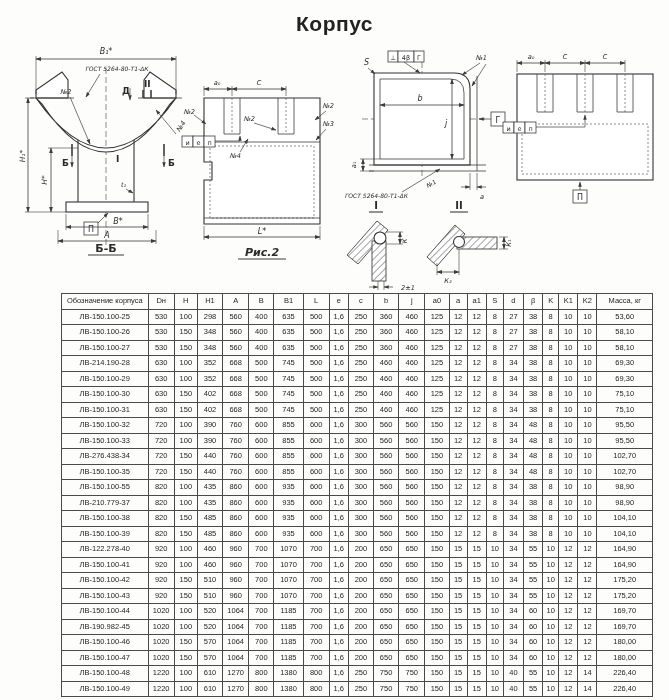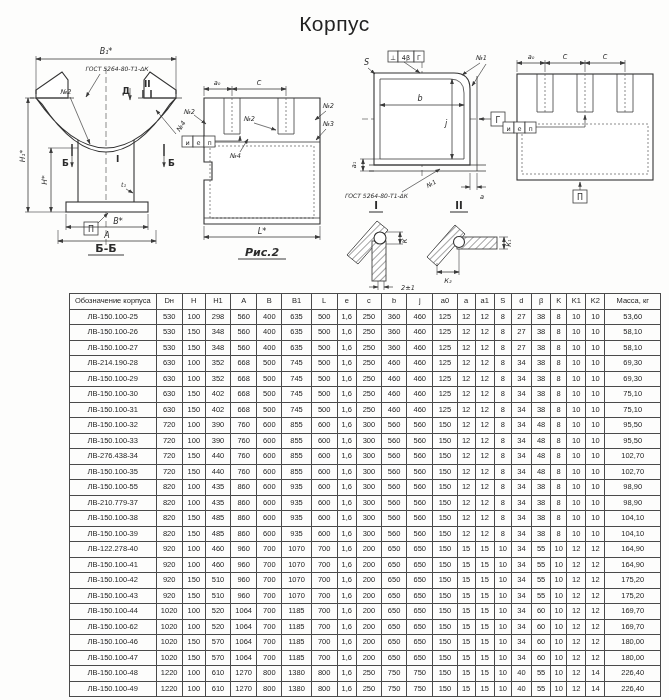--- a/index.html
+++ b/index.html
@@ -1,35 +1,35 @@
 <!DOCTYPE html>
 <html><head>
 <meta charset="utf-8">
 <style>
   html,body{margin:0;padding:0;}
   body{width:669px;height:700px;background:#fdfdfc;font-family:"Liberation Sans",sans-serif;position:relative;overflow:hidden;color:#1d1d1d;}
   .sheet{position:absolute;inset:0;}
-  .page-title{position:absolute;top:12px;left:0;right:0;text-align:center;font-size:21px;font-weight:400;letter-spacing:.5px;color:#222;}
+  .page-title{position:absolute;top:12px;left:0;right:0;text-align:center;font-size:21px;font-weight:700;letter-spacing:.5px;color:#222;}
   .fig{position:absolute;}
   svg{overflow:visible;}
   svg text{fill:#2b2b2b;font-family:"DejaVu Sans",sans-serif;}
   .out{stroke:#333;stroke-width:1.1;fill:#fff;}
   .thin{stroke:#3c3c3c;stroke-width:.8;fill:none;}
   .dash{stroke:#5a5a5a;stroke-width:.7;fill:none;stroke-dasharray:6 3;}
   .dash2{stroke:#5a5a5a;stroke-width:.7;fill:none;stroke-dasharray:2 2;}
   .dim{stroke:#3c3c3c;stroke-width:.8;fill:none;}
   .ext{stroke:#3c3c3c;stroke-width:.6;fill:none;}
   .lead{stroke:#3c3c3c;stroke-width:.7;fill:none;}
   .hatched{fill:url(#hatch);stroke:#444;stroke-width:.9;}
   .lbl{font-size:8px;font-style:italic;}
   .sm{font-size:6.6px;font-style:italic;}
   .cap{font-size:11px;font-weight:700;}
   .mk{font-size:9px;font-weight:600;}
   .bx{fill:#fff;stroke:#3c3c3c;stroke-width:.8;}
-  .spec-table{position:absolute;left:69px;top:293px;width:592px;border-collapse:collapse;table-layout:fixed;font-size:7.5px;border-radius:10px;}
+  .spec-table{position:absolute;left:61px;top:293px;width:592px;border-collapse:collapse;table-layout:fixed;font-size:7.5px;border-radius:10px;}
   .spec-table th,.spec-table td{border:1px solid #4a4a4a;text-align:center;vertical-align:middle;padding:0 1px;height:14.5px;line-height:1.05;font-weight:400;color:#242424;white-space:nowrap;overflow:hidden;}
   .spec-table thead th{font-weight:400;}
 </style>
 </head>
 <body>
 
 <div class="sheet">
 
   <svg width="0" height="0" style="position:absolute">
     <defs>
@@ -828,21 +828,21 @@
           <td>15</td>
           <td>10</td>
           <td>34</td>
           <td>60</td>
           <td>10</td>
           <td>12</td>
           <td>12</td>
           <td>169,70</td>
         </tr>
         <tr>
-          <td>ЛВ-150.100-62</td>
+          <td>ЛВ-190.982-45</td>
           <td>1020</td>
           <td>100</td>
           <td>520</td>
           <td>1064</td>
           <td>700</td>
           <td>1185</td>
           <td>700</td>
           <td>1,6</td>
           <td>200</td>
           <td>650</td>

